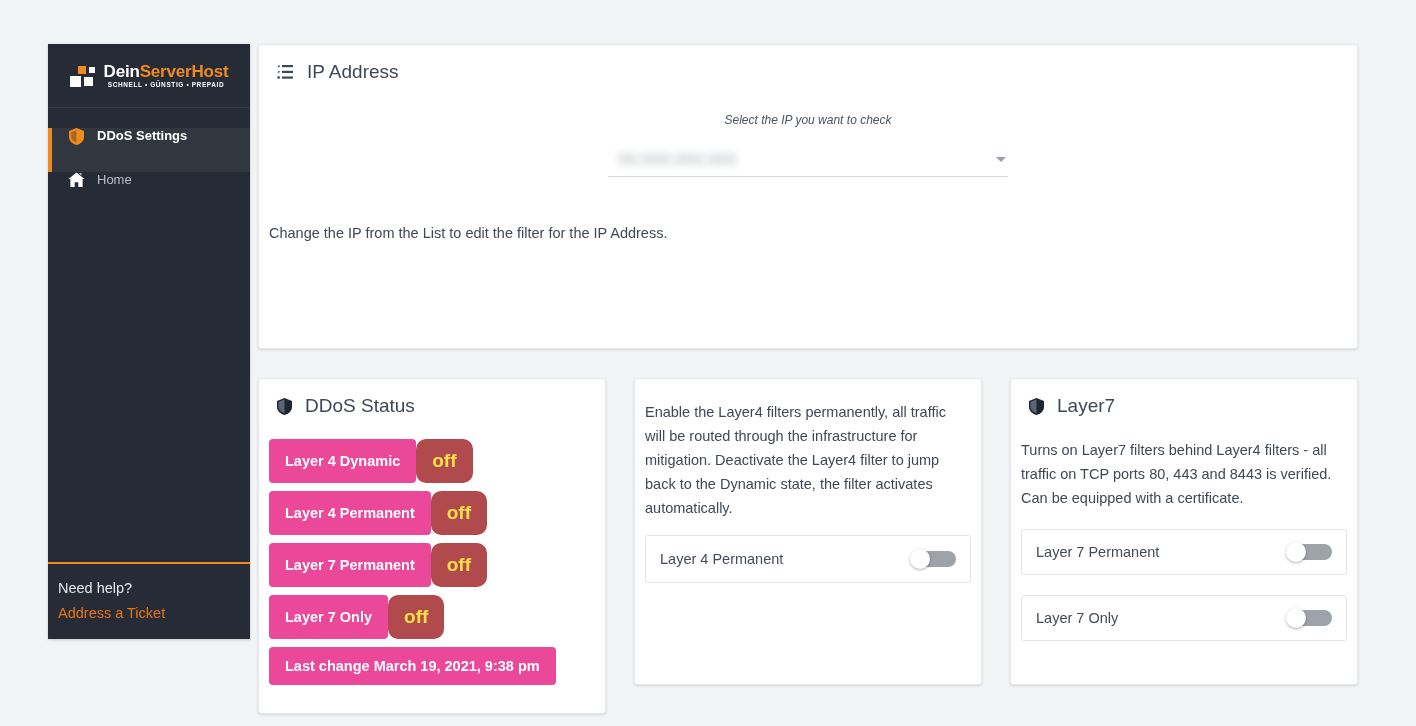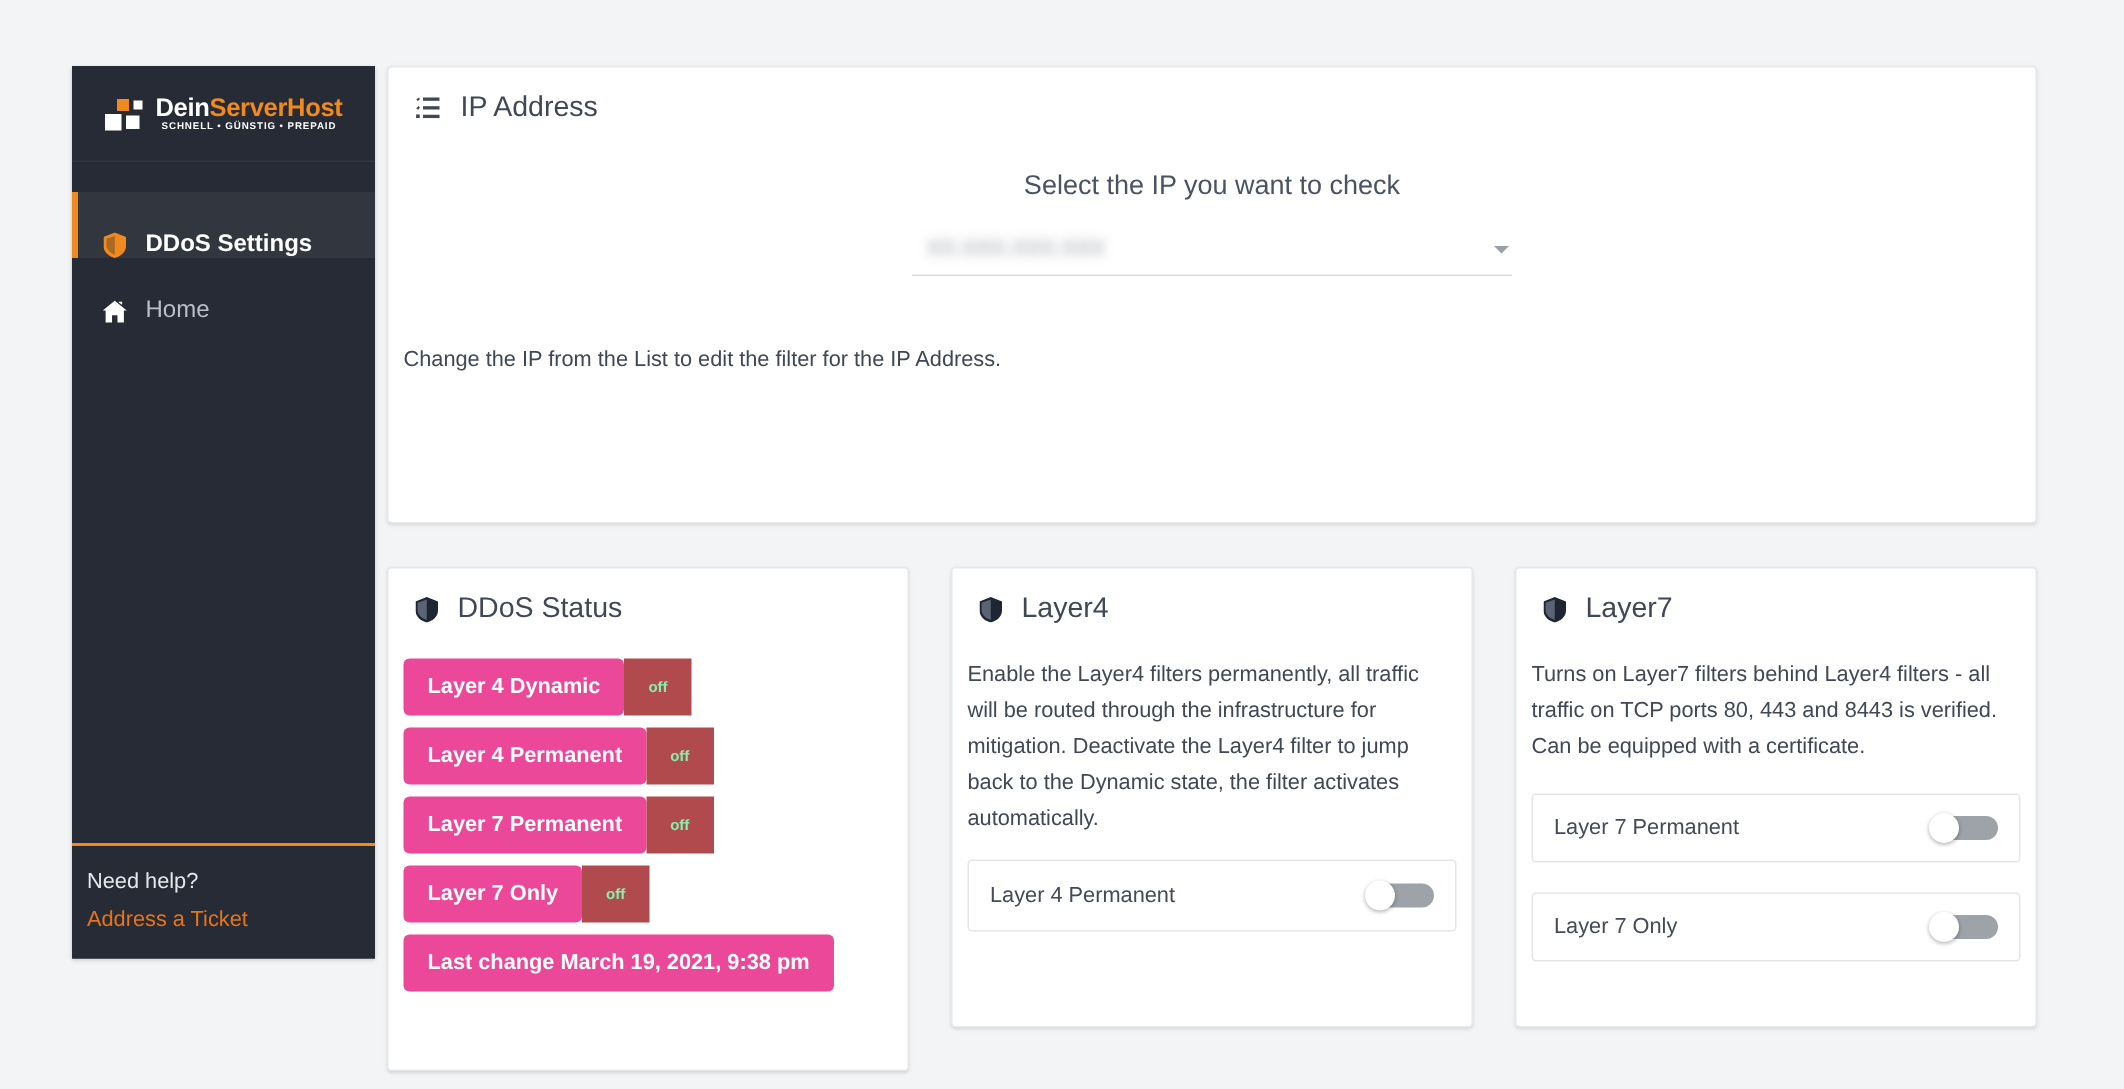--- a/index.html
+++ b/index.html
@@ -55,27 +55,27 @@
     font-size: 6.5px;
     font-weight: bold;
     letter-spacing: 0.6px;
     color: #ffffff;
     text-align: center;
   }
   .sidebar-spacer { height: 20px; background: #262b35; }
 
   .nav-item {
     display: flex;
-    align-items: flex-end;
+    align-items: flex-start;
     gap: 12px;
     height: 44px;
     padding-left: 16px;
     border-left: 4px solid transparent;
     color: #b9bfc9;
-    font-size: 16px;
+    font-size: 13px;
     cursor: pointer;
   }
   .nav-item.active {
     background: #32373f;
     border-left-color: #f08a1e;
     color: #ffffff;
     font-weight: bold;
   }
   .nav-icon { width: 17px; display: flex; justify-content: center; flex: none; }
 
@@ -119,22 +119,23 @@
   
   #ip-card {
     left: 258px; top: 44px;
     width: 1100px; height: 305px;
   }
   .ip-center {
     margin-top: 30px;
     text-align: center;
   }
   .select-label {
-    font-size: 18px;
+    font-size: 12px;
     color: #4a5361;
+    font-style: italic;
   }
   .select-field {
     width: 400px;
     margin: 24px auto 0;
     border-bottom: 1px solid #d6d9dd;
     padding: 0 2px 9px 10px;
     display: flex;
     align-items: flex-end;
     justify-content: space-between;
     cursor: pointer;
@@ -174,25 +175,25 @@
     color: #ffffff;
     font-size: 14.5px;
     font-weight: bold;
     padding: 11px 16px;
     border-radius: 4px;
     display: flex;
     align-items: center;
   }
   .badge-state {
     background: #b14a4c;
-    color: #86efac;
-    font-size: 10px;
+    color: #fde047;
+    font-size: 19px;
     font-weight: bold;
     padding: 11px 16px;
-    border-radius: 0;
+    border-radius: 10px;
     display: flex;
     align-items: center;
   }
   .badges { padding-top: 22px; }
   .badge-row.last { margin-top: 4px; }
 
   
   #layer4-card {
     left: 634px; top: 378px;
     width: 348px; height: 307px;
@@ -357,29 +358,20 @@
         <span class="badge">Layer 7 Only</span>
         <span class="badge-state">off</span>
       </div>
       <div class="badge-row last">
         <span class="badge">Last change March 19, 2021, 9:38 pm</span>
       </div>
     </div>
   </div>
 
   <div class="card" id="layer4-card">
-    <div class="card-head">
-      <span class="head-icon">
-        <svg width="15" height="17" viewBox="0 0 15 17">
-            <path d="M7.5 0 L15 3 V9 C15 13 11.5 16 7.5 17 C3.5 16 0 13 0 9 V3 Z" fill="#1f2633"></path>
-            <path d="M7.5 1.6 L7.5 15.3 C4.3 14.3 1.4 11.8 1.4 8.8 V3.8 Z" fill="#5b6475"></path>
-          </svg>
-      </span>
-      <span class="card-title">Layer4</span>
-    </div>
     <div class="card-body">Enable the Layer4 filters permanently, all traffic will be routed through the infrastructure for mitigation. Deactivate the Layer4 filter to jump back to the Dynamic state, the filter activates automatically.</div>
     <div class="toggle-list">
       <div class="toggle-row">
         <span class="toggle-label">Layer 4 Permanent</span>
         <span class="switch">
           <span class="track"></span>
           <span class="knob"></span>
         </span>
       </div>
     </div>

